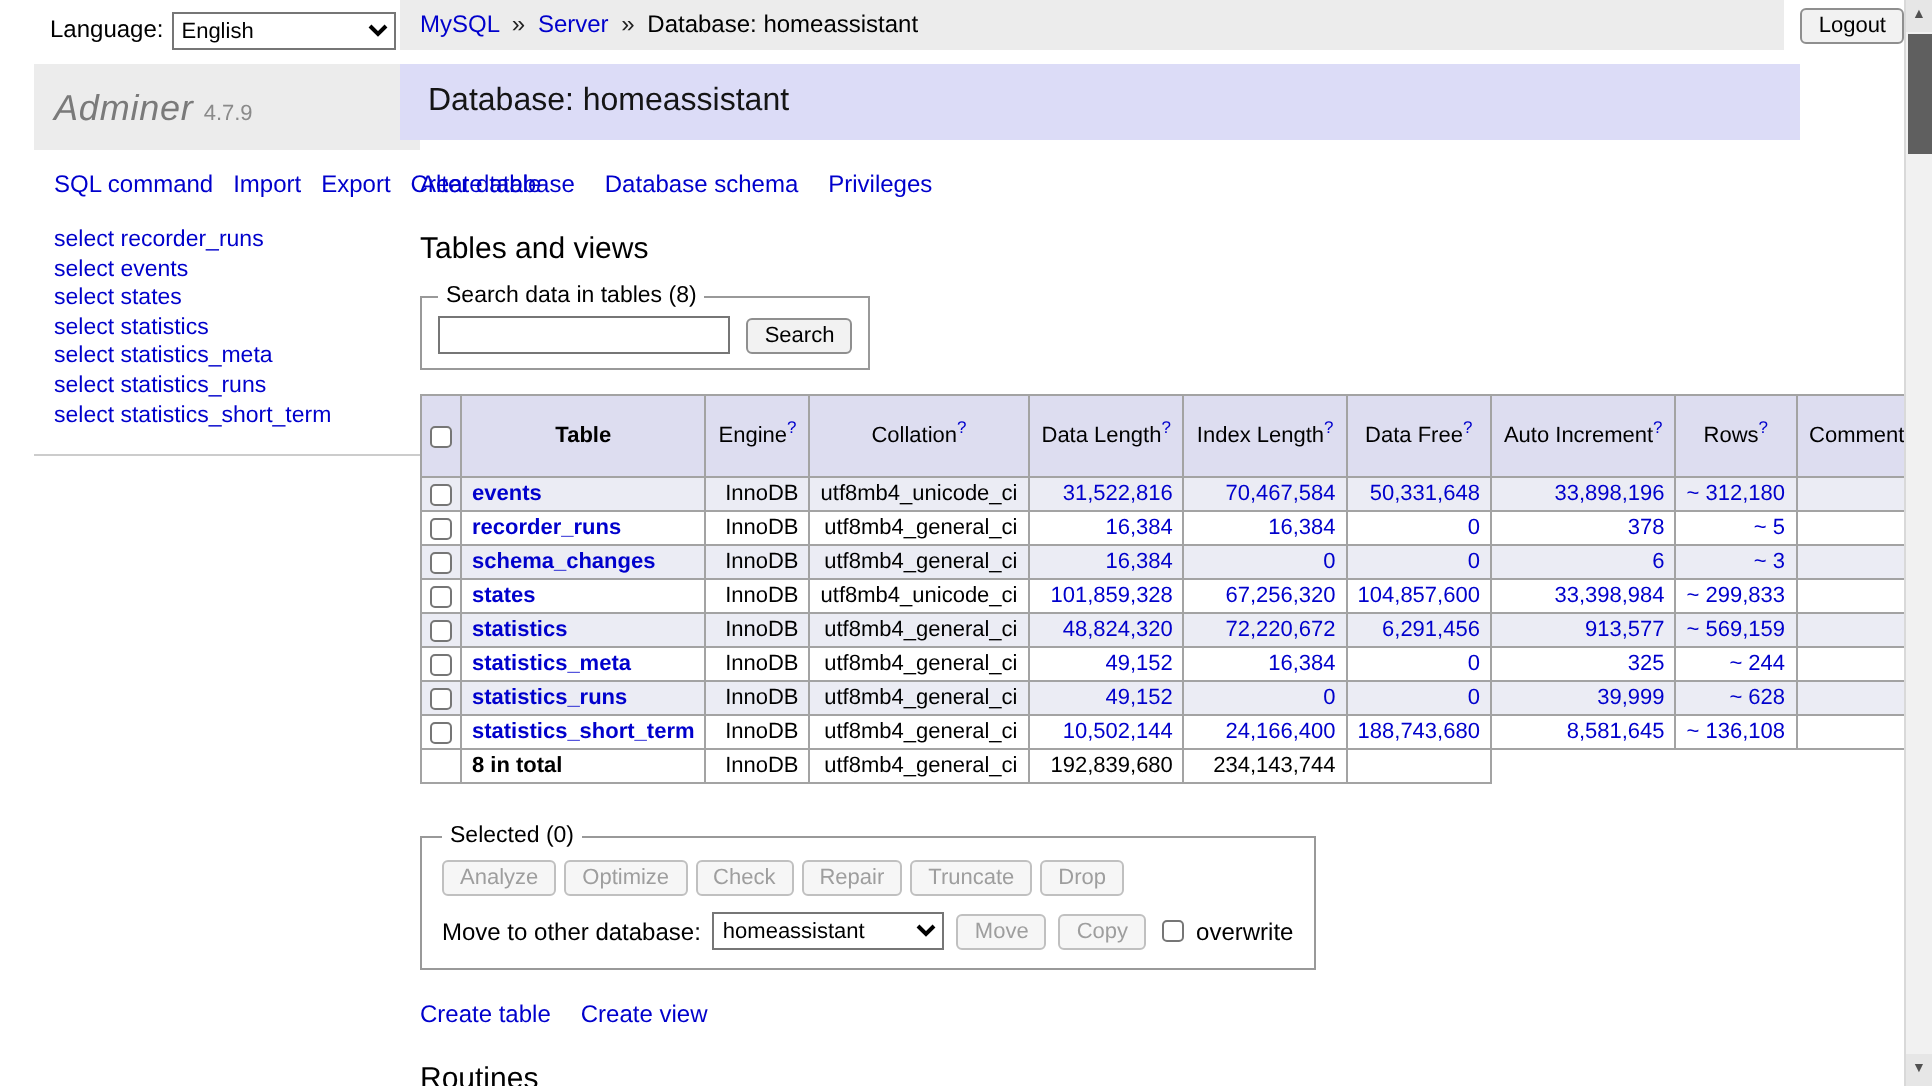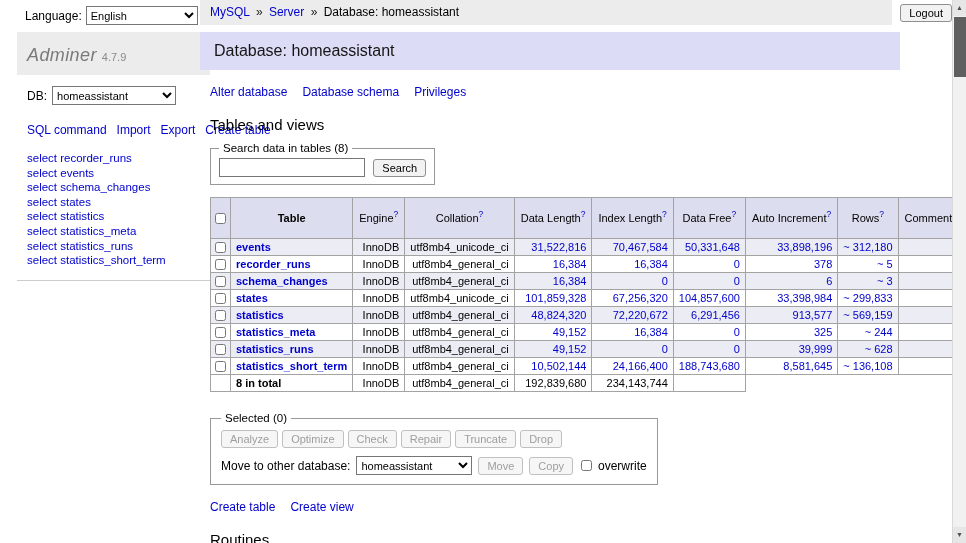--- a/index.html
+++ b/index.html
@@ -90,28 +90,24 @@
 </head>
 <body>
 
 <div class="sidebar">
   <div class="lang-row">
     <span>Language:</span><select><option>English</option></select>
   </div>
   <h1 class="app-title">
     <a class="app-name" href="#">Adminer</a><span class="app-version">4.7.9</span>
   </h1>
-  <div class="db-row">
-    <span>DB:</span><select><option>homeassistant</option></select>
-  </div>
   <p class="action-links"><a href="#">SQL command</a><a href="#">Import</a><a href="#">Export</a><a href="#">Create table</a></p>
   <p class="table-links">
       <a href="#">select recorder_runs</a>
       <a href="#">select events</a>
-      <a href="#">select schema_changes</a>
       <a href="#">select states</a>
       <a href="#">select statistics</a>
       <a href="#">select statistics_meta</a>
       <a href="#">select statistics_runs</a>
       <a href="#">select statistics_short_term</a>
     </p>
 </div>
 
 <div class="main">
   <div class="topbar">

